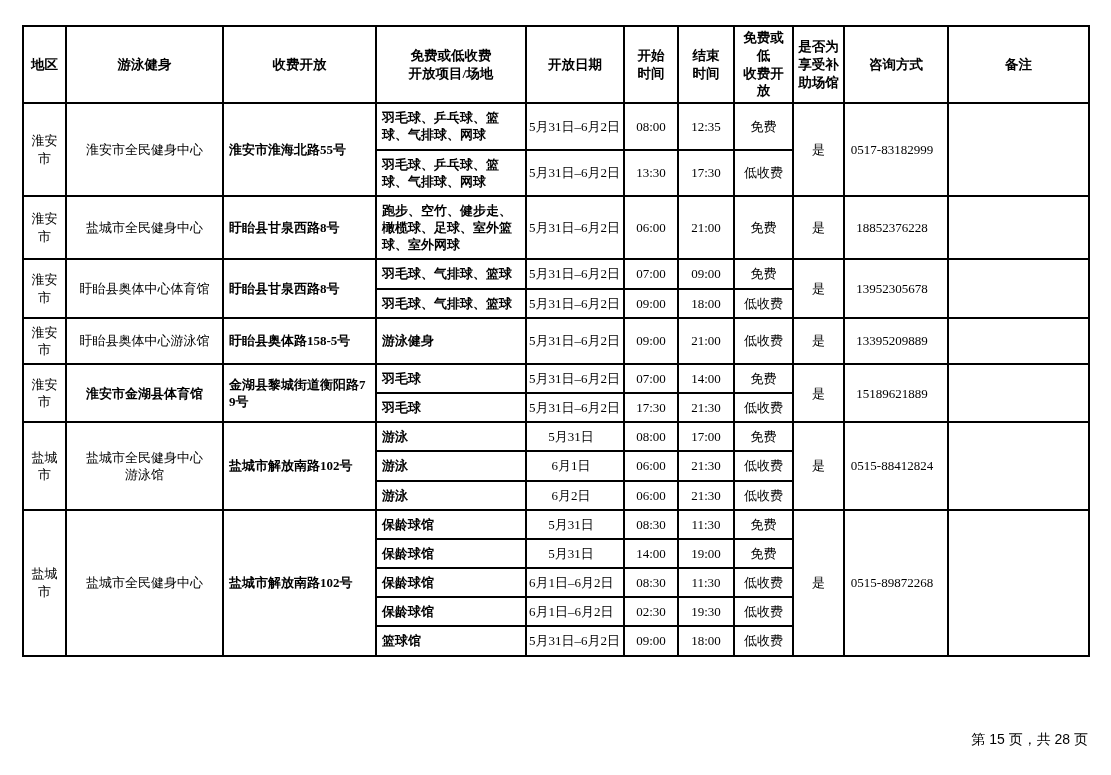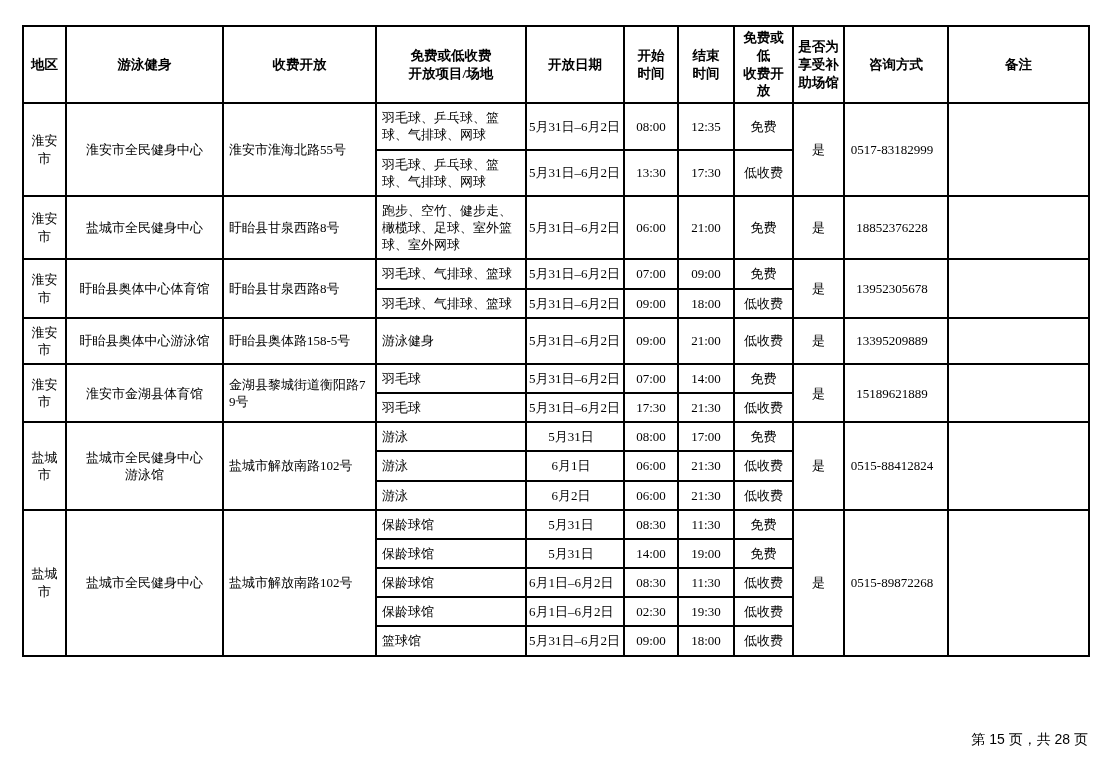--- a/index.html
+++ b/index.html
@@ -36,20 +36,21 @@
   }
   table.venues th {
     font-weight: bold;
     white-space: pre-line;
     height: 55px;
     padding: 2px 2px;
     font-size: 13.5px;
   }
   table.venues td.al {
     text-align: left;
+    font-weight: bold;
   }
   table.venues td.nw {
     white-space: nowrap;
     padding-left: 2px;
     padding-right: 10px;
   }
   .footer {
     position: absolute;
     top: 731px;
     left: 22px;
@@ -161,21 +162,21 @@
           <td class="nw">5月31日–6月2日</td>
           <td>09:00</td>
           <td>21:00</td>
           <td>低收费</td>
           <td rowspan="1">是</td>
           <td rowspan="1" class="nw">13395209889</td>
           <td rowspan="1"></td>
         </tr>
         <tr>
           <td rowspan="2">淮安市</td>
-          <td rowspan="2" style="white-space: pre-line;">淮安市金湖县体育馆</td>
+          <td rowspan="2" style="white-space: pre-line; font-weight: bold;">淮安市金湖县体育馆</td>
           <td rowspan="2" class="al">金湖县黎城街道衡阳路79号</td>
           <td class="al">羽毛球</td>
           <td class="nw">5月31日–6月2日</td>
           <td>07:00</td>
           <td>14:00</td>
           <td>免费</td>
           <td rowspan="2">是</td>
           <td rowspan="2" class="nw">15189621889</td>
           <td rowspan="2"></td>
         </tr>

